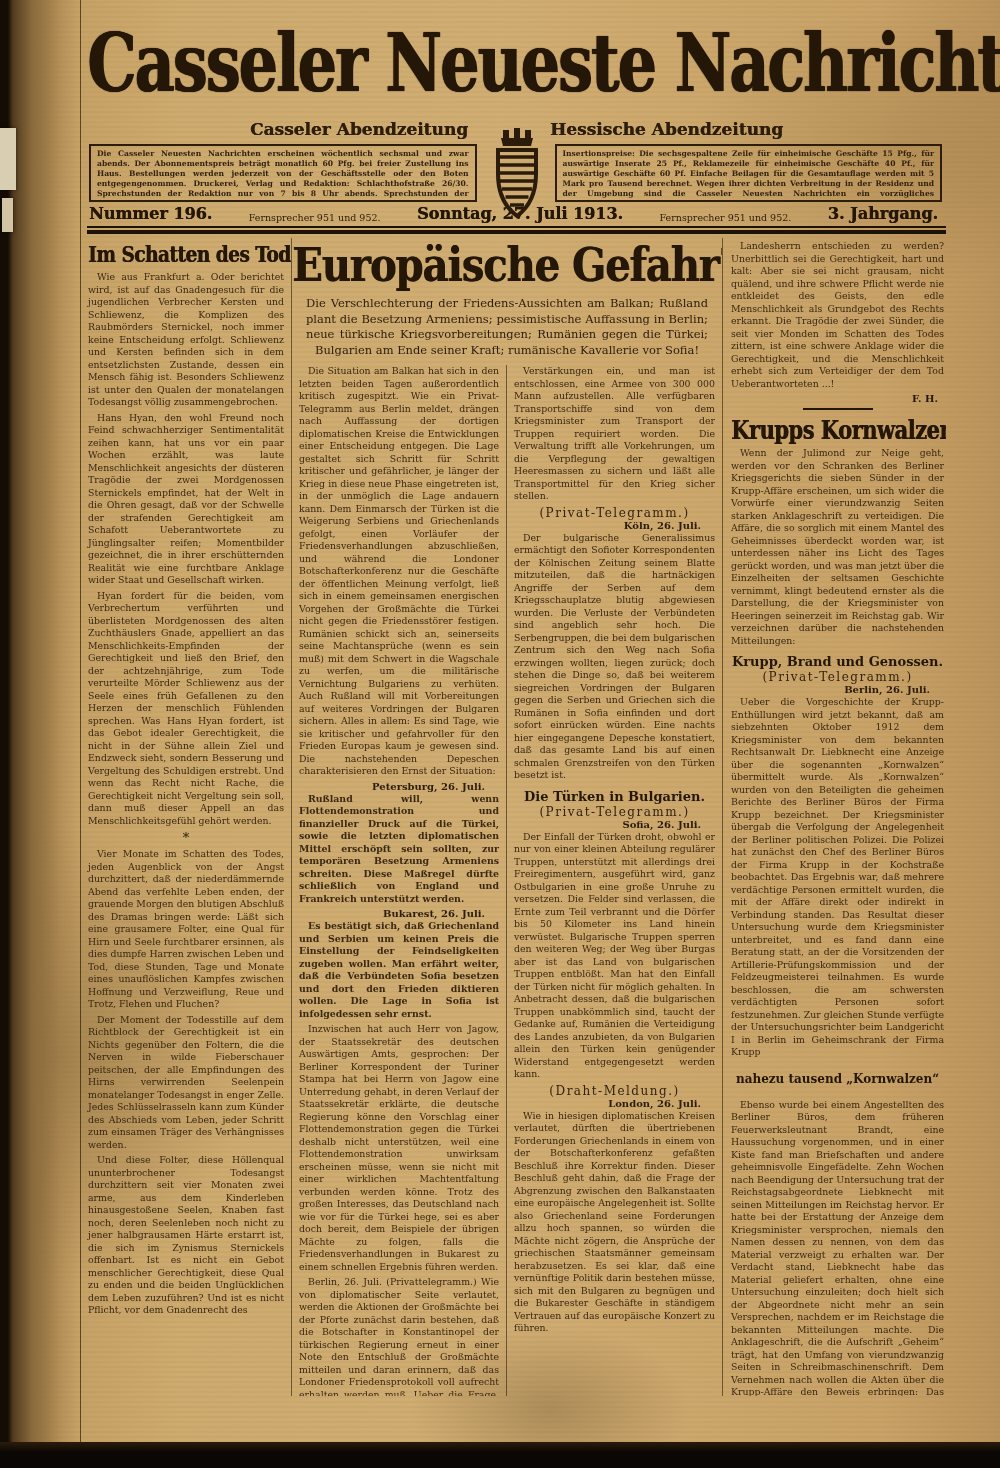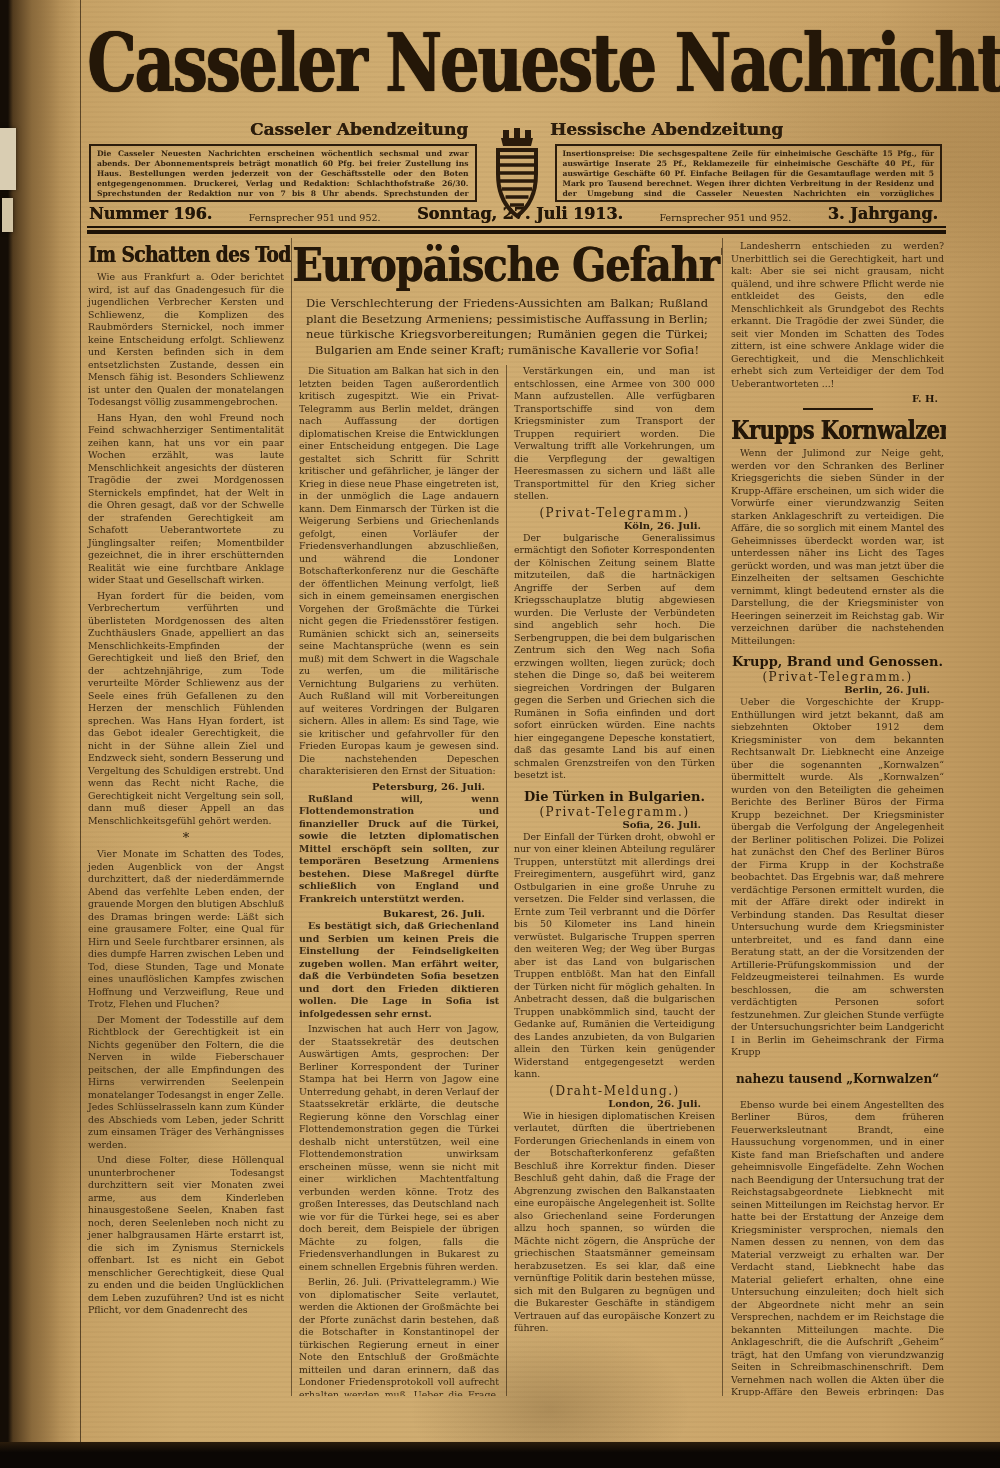--- a/index.html
+++ b/index.html
@@ -119,21 +119,21 @@
       </section>
 
       <section class="col-mid">
         <h2 class="h-main">Europäische Gefahr?</h2>
         <p class="h-main-sub">Die Verschlechterung der Friedens-Aussichten am Balkan; Rußland plant die Besetzung Armeniens; pessimistische Auffassung in Berlin; neue türkische Kriegsvorbereitungen; Rumänien gegen die Türkei; Bulgarien am Ende seiner Kraft; rumänische Kavallerie vor Sofia!</p>
         <div class="two-cols">
 
           <div class="subcol subcol-b">
             <p class="body">Die Situation am Balkan hat sich in den letzten beiden Tagen außerordentlich kritisch zugespitzt. Wie ein Privat-Telegramm aus Berlin meldet, drängen nach Auffassung der dortigen diplomatischen Kreise die Entwicklungen einer Entscheidung entgegen. Die Lage gestaltet sich Schritt für Schritt kritischer und gefährlicher, je länger der Krieg in diese neue Phase eingetreten ist, in der unmöglich die Lage andauern kann. Dem Einmarsch der Türken ist die Weigerung Serbiens und Griechenlands gefolgt, einen Vorläufer der Friedensverhandlungen abzuschließen, und während die Londoner Botschafterkonferenz nur die Geschäfte der öffentlichen Meinung verfolgt, ließ sich in einem gemeinsamen energischen Vorgehen der Großmächte die Türkei nicht gegen die Friedensstörer festigen. Rumänien schickt sich an, seinerseits seine Machtansprüche (wenn es sein muß) mit dem Schwert in die Wagschale zu werfen, um die militärische Vernichtung Bulgariens zu verhüten. Auch Rußland will mit Vorbereitungen auf weiteres Vordringen der Bulgaren sichern. Alles in allem: Es sind Tage, wie sie kritischer und gefahrvoller für den Frieden Europas kaum je gewesen sind. Die nachstehenden Depeschen charakterisieren den Ernst der Situation:</p>
             <p class="city">Petersburg, 26. Juli.</p>
-            <p class="body bold">Rußland will, wenn Flottendemonstration und finanzieller Druck auf die Türkei, sowie die letzten diplomatischen Mittel erschöpft sein sollten, zur temporären Besetzung Armeniens bestehen. Diese Maßregel dürfte schließlich von England und Frankreich unterstützt werden.</p>
+            <p class="body bold">Rußland will, wenn Flottendemonstration und finanzieller Druck auf die Türkei, sowie die letzten diplomatischen Mittel erschöpft sein sollten, zur temporären Besetzung Armeniens schreiten. Diese Maßregel dürfte schließlich von England und Frankreich unterstützt werden.</p>
             <p class="city">Bukarest, 26. Juli.</p>
             <p class="body bold">Es bestätigt sich, daß Griechenland und Serbien um keinen Preis die Einstellung der Feindseligkeiten zugeben wollen. Man erfährt weiter, daß die Verbündeten Sofia besetzen und dort den Frieden diktieren wollen. Die Lage in Sofia ist infolgedessen sehr ernst.</p>
             <p class="body">Inzwischen hat auch Herr von Jagow, der Staatssekretär des deutschen Auswärtigen Amts, gesprochen: Der Berliner Korrespondent der Turiner Stampa hat bei Herrn von Jagow eine Unterredung gehabt, in deren Verlauf der Staatssekretär erklärte, die deutsche Regierung könne den Vorschlag einer Flottendemonstration gegen die Türkei deshalb nicht unterstützen, weil eine Flottendemonstration unwirksam erscheinen müsse, wenn sie nicht mit einer wirklichen Machtentfaltung verbunden werden könne. Trotz des großen Interesses, das Deutschland nach wie vor für die Türkei hege, sei es aber doch bereit, dem Beispiele der übrigen Mächte zu folgen, falls die Friedensverhandlungen in Bukarest zu einem schnellen Ergebnis führen werden.</p>
             <p class="body">Berlin, 26. Juli. (Privattelegramm.) Wie von diplomatischer Seite verlautet, werden die Aktionen der Großmächte bei der Pforte zunächst darin bestehen, daß die Botschafter in Konstantinopel der türkischen Regierung erneut in einer Note den Entschluß der Großmächte mitteilen und daran erinnern, daß das Londoner Friedensprotokoll voll aufrecht erhalten werden muß. Ueber die Frage, ob ein Kollektivschritt bei der Pforte vorgenommen werden soll, oder ob die Großmächte einzeln bei der Pforte vorgehen, findet gegenwärtig ein lebhafter Meinungsaustausch zwischen den einzelnen Kabinetten statt.</p>
 
           </div>
 
           <div class="subcol">
             <p class="body">Verstärkungen ein, und man ist entschlossen, eine Armee von 300 000 Mann aufzustellen. Alle verfügbaren Transportschiffe sind von dem Kriegsminister zum Transport der Truppen requiriert worden. Die Verwaltung trifft alle Vorkehrungen, um die Verpflegung der gewaltigen Heeresmassen zu sichern und läßt alle Transportmittel für den Krieg sicher stellen.</p>
             <p class="wire">(Privat-Telegramm.)</p>

